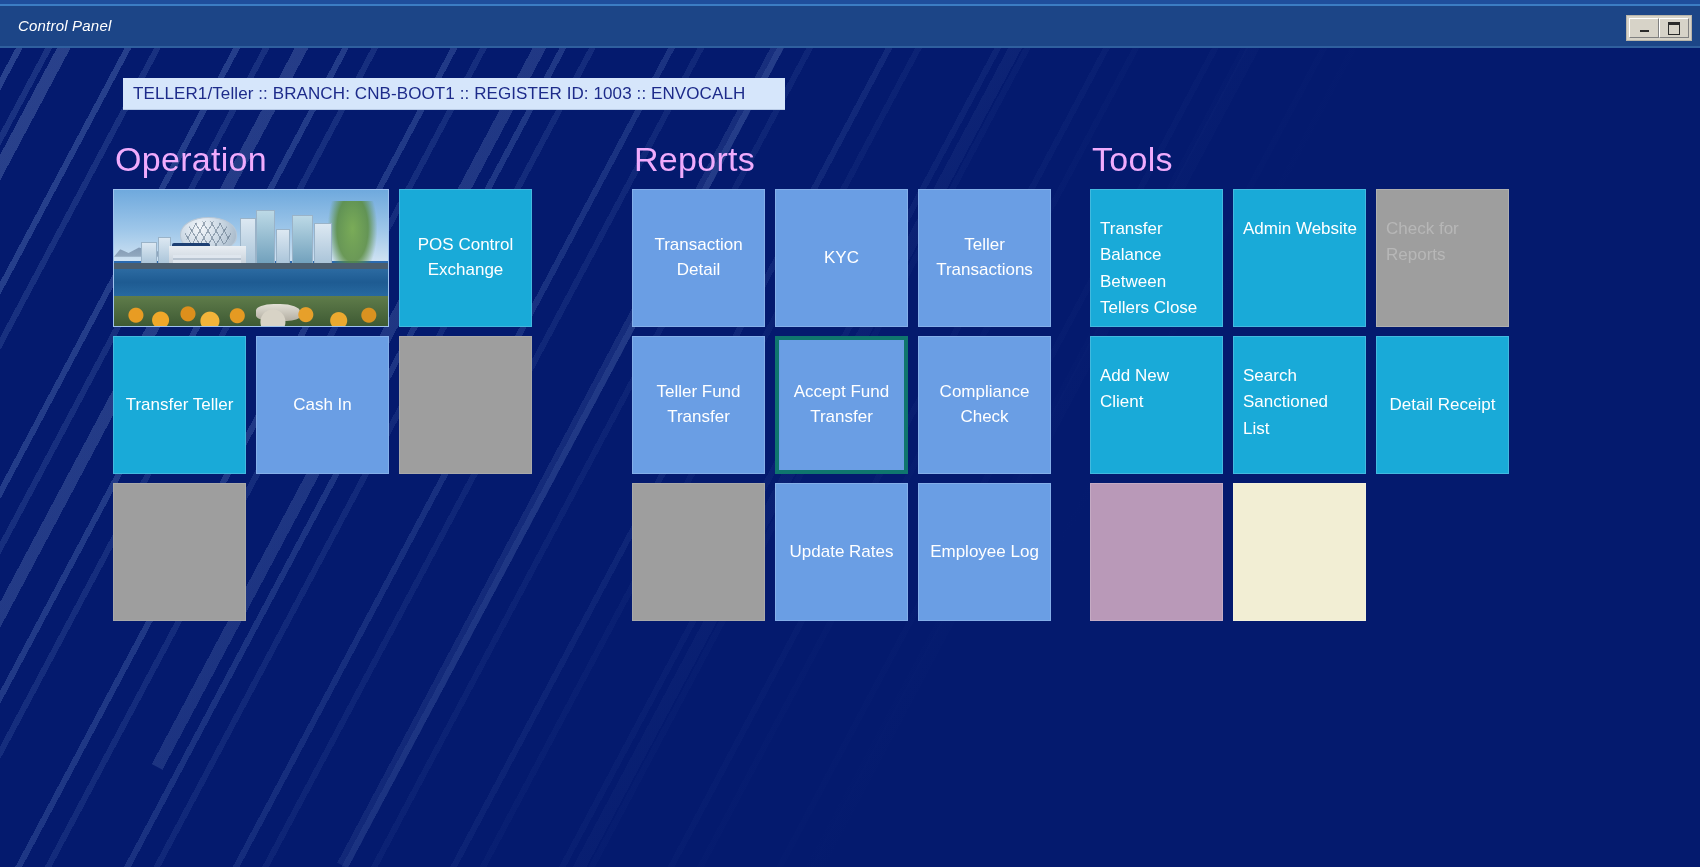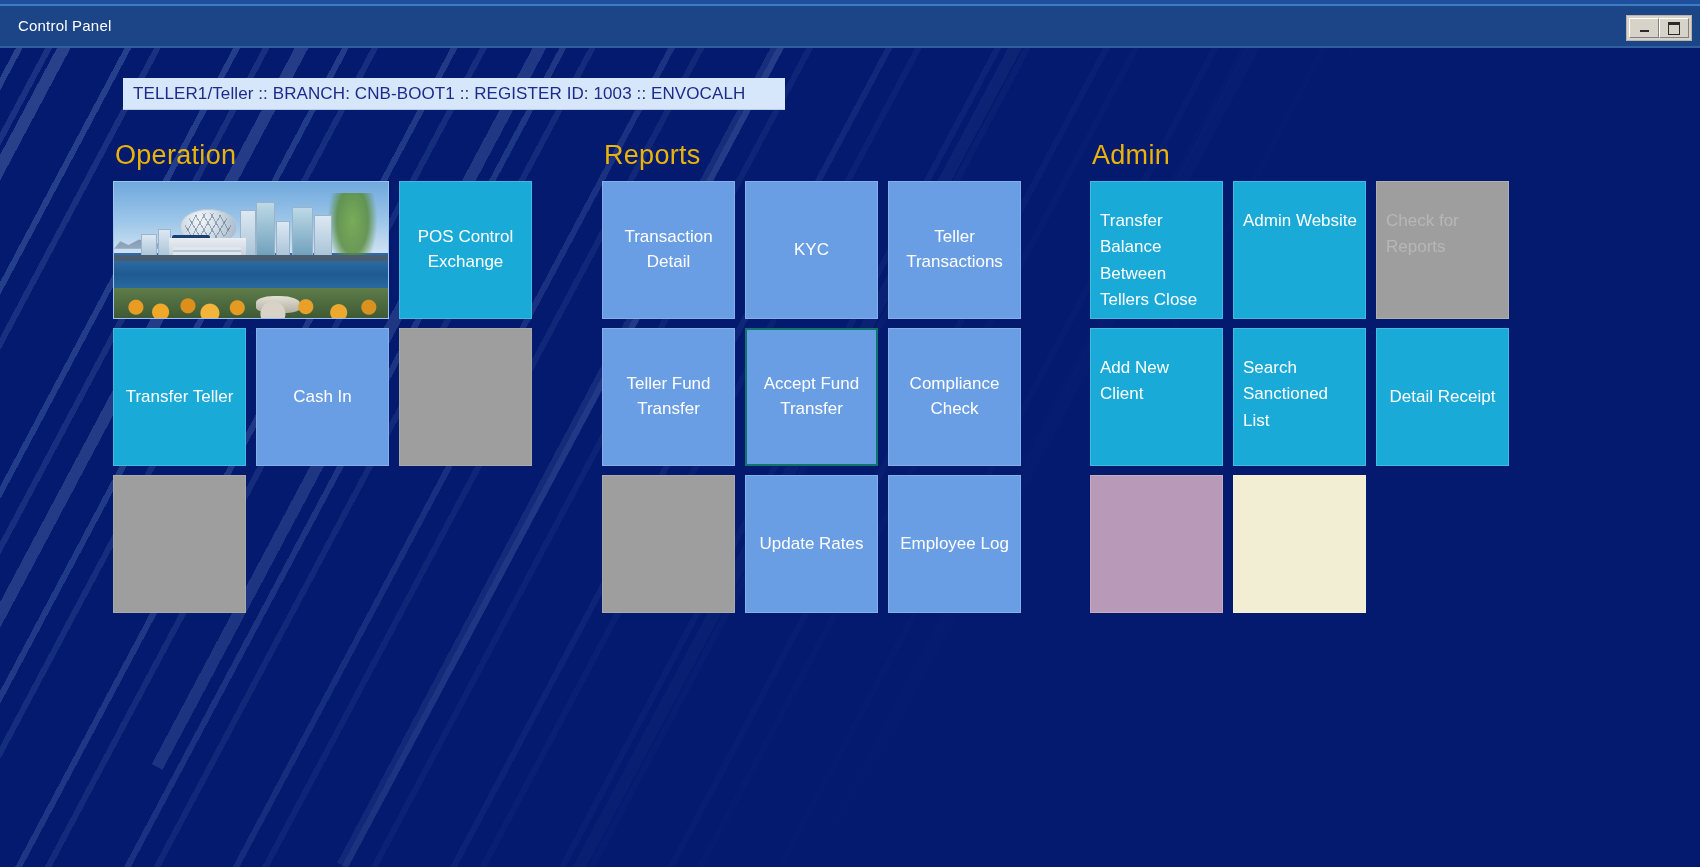--- a/index.html
+++ b/index.html
@@ -11,20 +11,21 @@
   #app{position:relative;width:1700px;height:867px;overflow:hidden;background:#041a6e;}
 
   
   .topstrip{position:absolute;top:0;left:0;width:1700px;height:5px;background:#1f4e9c;}
   .topstrip2{position:absolute;top:4px;left:0;width:1700px;height:2px;background:#3c7dc4;}
   .titlebar{
     position:absolute;top:6px;left:0;width:1700px;height:42px;
     background:#1c4587;
     border-bottom:2px solid #2f5f9e;
     box-sizing:border-box;
+    font-style:italic;
   }
   .titlebar .tb-text{
     position:absolute;left:18px;top:11px;
     color:#ffffff;font-size:15px;letter-spacing:.2px;
   }
   .wincontrols{
     position:absolute;right:8px;top:9px;
     display:flex;gap:0px;background:#d7d3c8;padding:2px;border:1px solid #b9b5aa;
   }
   .wbtn{
@@ -85,42 +86,42 @@
     background:#d6e6fb;
     box-shadow:0 1px 0 #b9cbe6;
     display:flex;align-items:center;
     box-sizing:border-box;padding-left:10px;
   }
   .infobar span{color:#1d2b8a;font-size:17px;letter-spacing:.1px;white-space:nowrap;}
 
   
   .group{position:absolute;top:140px;}
   .group-title{
-    color:#eab308;font-size:27px;font-weight:300;
+    color:#f0abfc;font-size:34px;font-weight:300;
     margin:0 0 10px 2px;letter-spacing:.3px;
   }
   #grp-operation{left:113px;}
-  #grp-reports{left:602px;}
+  #grp-reports{left:632px;}
   #grp-tools{left:1090px;}
 
   .grid{display:grid;grid-template-columns:133px 133px 133px;grid-auto-rows:138px;gap:9px 10px;}
   .tile{
     position:relative;display:flex;align-items:center;justify-content:center;
     color:#ffffff;font-size:17px;font-weight:300;line-height:1.45;
     text-align:center;cursor:pointer;overflow:hidden;
     box-sizing:border-box;
     border:1px solid rgba(255,255,255,0.18);
   }
   .tile.blue{background:#6a9ee4;}
   .tile.cyan{background:#19aad8;}
   .tile.grey{background:#9e9e9e;border-color:rgba(255,255,255,0.12);cursor:default;}
   .tile.pink{background:#b999b8;}
   .tile.cream{background:#f2eed4;}
   .tile.disabled{background:#9e9e9e;color:#b7b7b7;cursor:default;}
-  .tile.focused{border:2px solid #0f766e;}
+  .tile.focused{border:4px solid #0f766e;}
   .tile .lbl{padding:0 6px;}
 
   
   .tile.lefttext{align-items:flex-start;justify-content:flex-start;text-align:left;}
   .tile.lefttext .lbl{padding:26px 6px 0 9px;line-height:1.55;}
 
   .tile.wide{grid-column:span 2;}
 
   
   .tile.photo{padding:0;border:1px solid #9fc3ef;background:#2a6ab0;}
@@ -260,21 +261,21 @@
         <div class="tile blue">
           <span class="lbl">Update Rates</span>
         </div>
         <div class="tile blue">
           <span class="lbl">Employee Log</span>
         </div>
       </div>
   </div>
 
   <div class="group" id="grp-tools">
-    <div class="group-title">Admin</div>
+    <div class="group-title">Tools</div>
     <div class="grid" id="grid-tools">
         <div class="tile cyan lefttext">
           <span class="lbl">Transfer Balance Between Tellers Close Cash</span>
         </div>
         <div class="tile cyan lefttext">
           <span class="lbl">Admin Website</span>
         </div>
         <div class="tile disabled lefttext">
           <span class="lbl">Check for Reports</span>
         </div>

